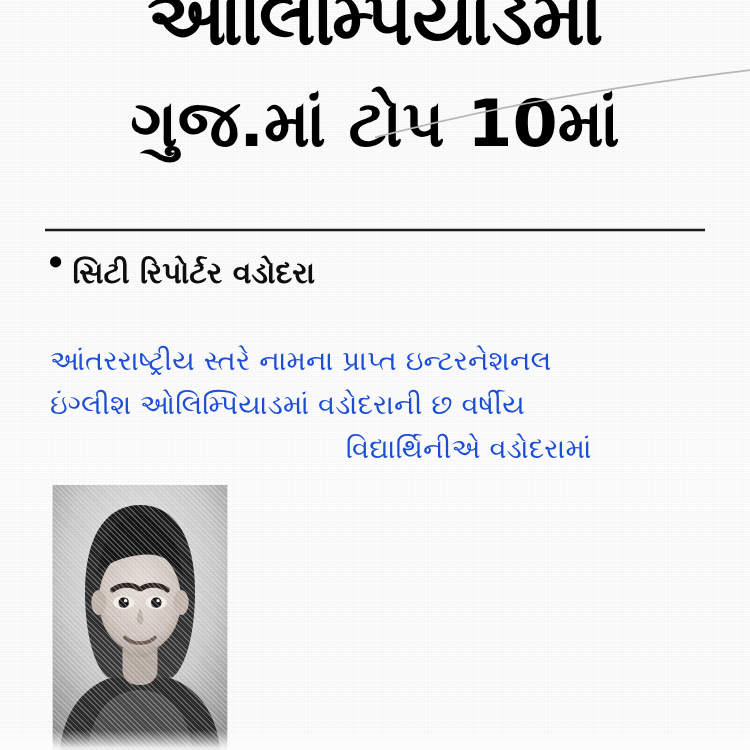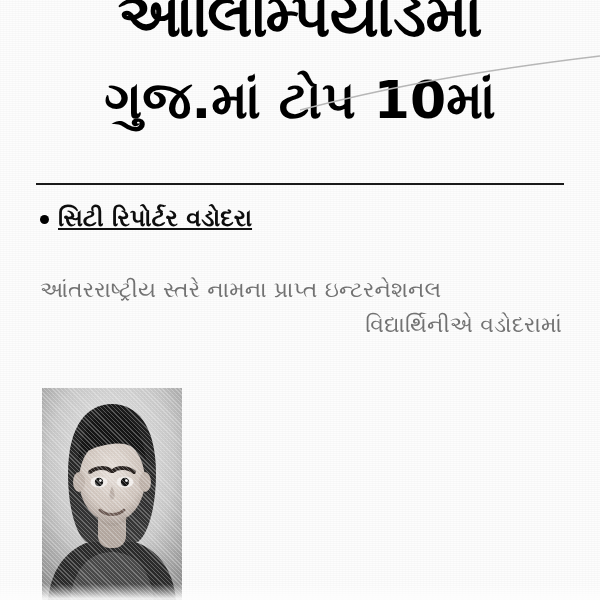--- a/index.html
+++ b/index.html
@@ -64,23 +64,22 @@
     height: 2px;
     background: #1a1a1a;
   }
 
   .byline {
     position: absolute;
     left: 40px;
     top: 203px;
     width: 520px;
     display: flex;
-    align-items: center;
+    align-items: flex-start;
     gap: 9px;
-    text-decoration: underline;
   }
   .byline .bullet {
     width: 9px;
     height: 9px;
     border-radius: 50%;
     background: #000;
     flex: 0 0 auto;
     margin-top: 2px;
   }
   .byline .btext {
@@ -96,32 +95,32 @@
   .body-col {
     position: absolute;
     left: 40px;
     top: 272px;
     width: 522px;
   }
   .body-line {
     font-family: "DejaVu Sans", sans-serif;
     font-size: 22px;
     line-height: 35px;
-    color: #737373;
+    color: #1d4ed8;
     white-space: nowrap;
     letter-spacing: 0.1px;
   }
   .body-line.justified {
     text-align: justify;
   }
 
   
   .wrap-indent {
     padding-left: 148px;
-    text-align: right;
+    text-align: center;
   }
 
   
   .photo {
     position: absolute;
     left: 42px;
     top: 388px;
     width: 140px;
     height: 212px;
     overflow: hidden;
@@ -167,20 +166,21 @@
 
   <div class="rule"></div>
 
   <div class="byline">
     <span class="bullet"></span>
     <span class="btext">સિટી રિપોર્ટર વડોદરા</span>
   </div>
 
   <div class="body-col">
     <div class="body-line justified">આંતરરાષ્ટ્રીય સ્તરે નામના પ્રાપ્ત ઇન્ટરનેશનલ</div>
+    <div class="body-line justified">ઇંગ્લીશ ઓલિમ્પિયાડમાં વડોદરાની છ વર્ષીય</div>
     <div class="body-line wrap-indent">વિદ્યાર્થિનીએ     વડોદરામાં</div>
   </div>
 
   <div class="photo">
     <svg width="140" height="212" viewBox="0 0 140 212" xmlns="http://www.w3.org/2000/svg">
       <defs>
         <radialGradient id="bg" cx="50%" cy="35%" r="75%">
           <stop offset="0%" stop-color="#efefef"></stop>
           <stop offset="60%" stop-color="#c9c9c9"></stop>
           <stop offset="100%" stop-color="#8f8f8f"></stop>

